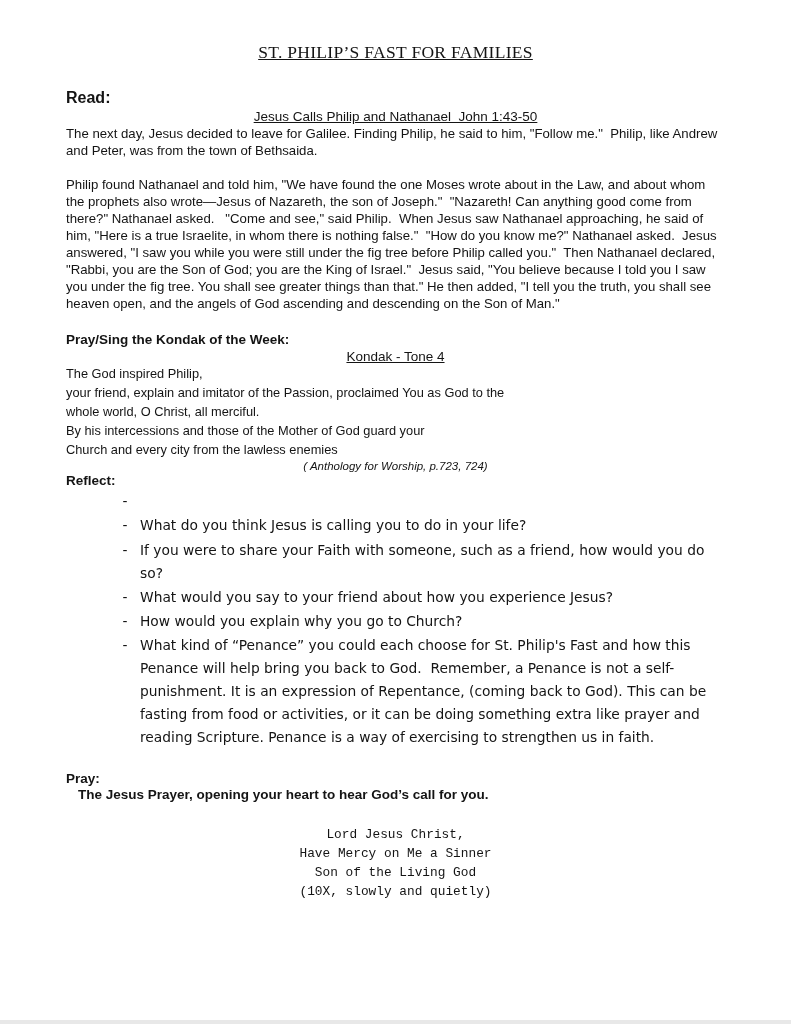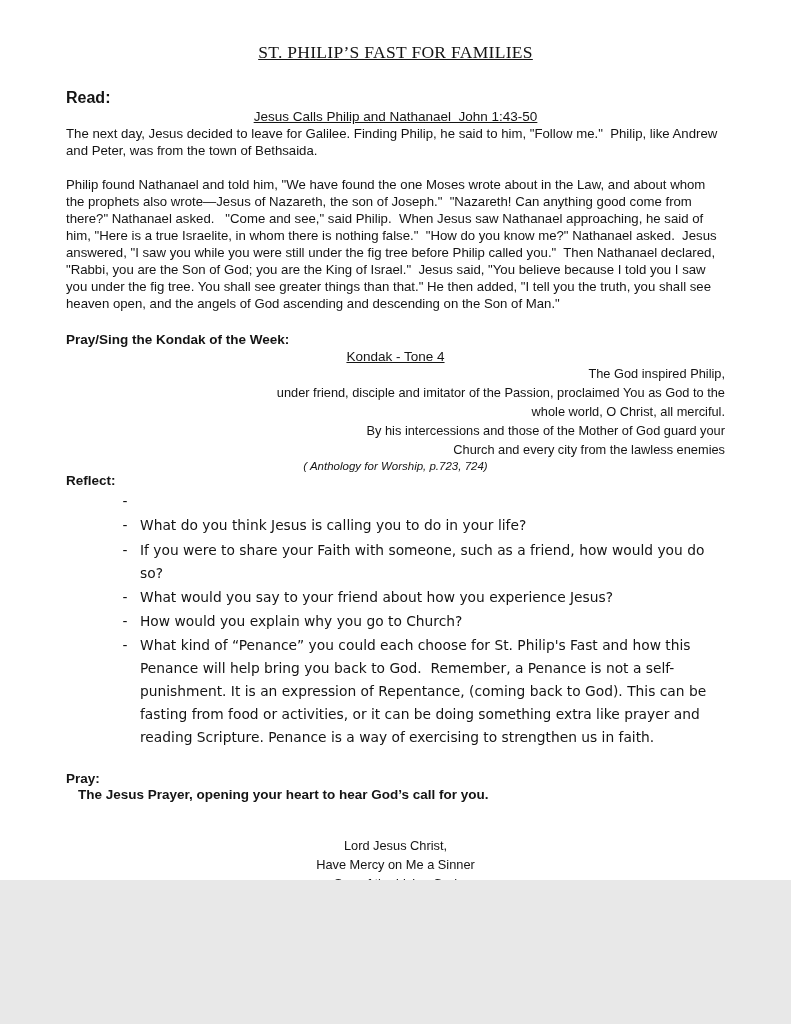--- a/index.html
+++ b/index.html
@@ -1,19 +1,19 @@
 <!DOCTYPE html>
 <html><head>
 <meta charset="utf-8">
 <style>
   html, body { margin: 0; padding: 0; background: #e8e8e8; }
   .page {
     position: relative;
     width: 791px;
-    height: 880px;
+    height: 1020px;
     margin: 0 auto;
     background: #ffffff;
     color: #141414;
     box-sizing: border-box;
     padding: 36px 66px 20px 66px;
     font-family: "Liberation Sans", sans-serif;
     overflow: hidden;
   }
   .doc-title {
     text-align: center;
@@ -55,21 +55,21 @@
     font-size: 13.5px;
     margin-top: 20px;
   }
   .kondak-title {
     text-align: center;
     font-size: 13.5px;
     margin-top: 2px;
   }
   .kondak-title span { text-decoration: underline; }
   .kondak-line {
-    text-align: right;
+    text-align: left;
     font-size: 12.8px;
     line-height: 19px;
   }
   .kondak-citation {
     text-align: center;
     font-size: 11.5px;
     font-style: italic;
     font-weight: normal;
     line-height: 14px;
   }
@@ -97,21 +97,21 @@
   .bullet .bullet-text {
     flex: 1 1 auto;
     white-space: pre-wrap;
     padding-right: 4px;
   }
   .pray-subheading {
     font-weight: bold;
     font-size: 13.5px;
     margin: 1px 0 0 12px;
   }
-  .prayer-block { margin-top: 34px; }
+  .prayer-block { margin-top: 23px; font-family: Liberation Mono, monospace; }
   .prayer-line {
     text-align: center;
     font-size: 12.8px;
     line-height: 19px;
   }
 </style>
 </head>
 <body>
 
 <div class="page">
@@ -122,21 +122,21 @@
   <div class="section-label">Read:</div>
 
   <div class="passage-title"><span>Jesus Calls Philip and Nathanael&nbsp; John 1:43-50</span></div>
 
   <p class="body-para">The next day, Jesus decided to leave for Galilee. Finding Philip, he said to him, "Follow me."&nbsp; Philip, like Andrew and Peter, was from the town of Bethsaida.</p>
   <p class="body-para">Philip found Nathanael and told him, "We have found the one Moses wrote about in the Law, and about whom the prophets also wrote—Jesus of Nazareth, the son of Joseph."&nbsp; "Nazareth! Can anything good come from there?" Nathanael asked. &nbsp;&nbsp;"Come and see," said Philip.&nbsp; When Jesus saw Nathanael approaching, he said of him, "Here is a true Israelite, in whom there is nothing false."&nbsp; "How do you know me?" Nathanael asked. &nbsp;Jesus answered, "I saw you while you were still under the fig tree before Philip called you."&nbsp; Then Nathanael declared, "Rabbi, you are the Son of God; you are the King of Israel."&nbsp; Jesus said, "You believe because I told you I saw you under the fig tree. You shall see greater things than that." He then added, "I tell you the truth, you shall see heaven open, and the angels of God ascending and descending on the Son of Man."</p>
 
   <div class="kondak-heading">Pray/Sing the Kondak of the Week:</div>
   <div class="kondak-title"><span>Kondak - Tone 4</span></div>
   <div class="kondak-line">The God inspired Philip,</div>
-  <div class="kondak-line">under friend, disciple and imitator of the Passion, proclaimed You as God to the</div>
+  <div class="kondak-line">your friend, explain and imitator of the Passion, proclaimed You as God to the</div>
   <div class="kondak-line">whole world, O Christ, all merciful.</div>
   <div class="kondak-line">By his intercessions and those of the Mother of God guard your</div>
   <div class="kondak-line">Church and every city from the lawless enemies</div>
   <div class="kondak-citation">( Anthology for Worship, p.723, 724)</div>
 
   <div class="reflect-label">Reflect:</div>
   <div class="bullet-list">
     <div class="bullet">
       <span class="dash">-</span>
     </div>

